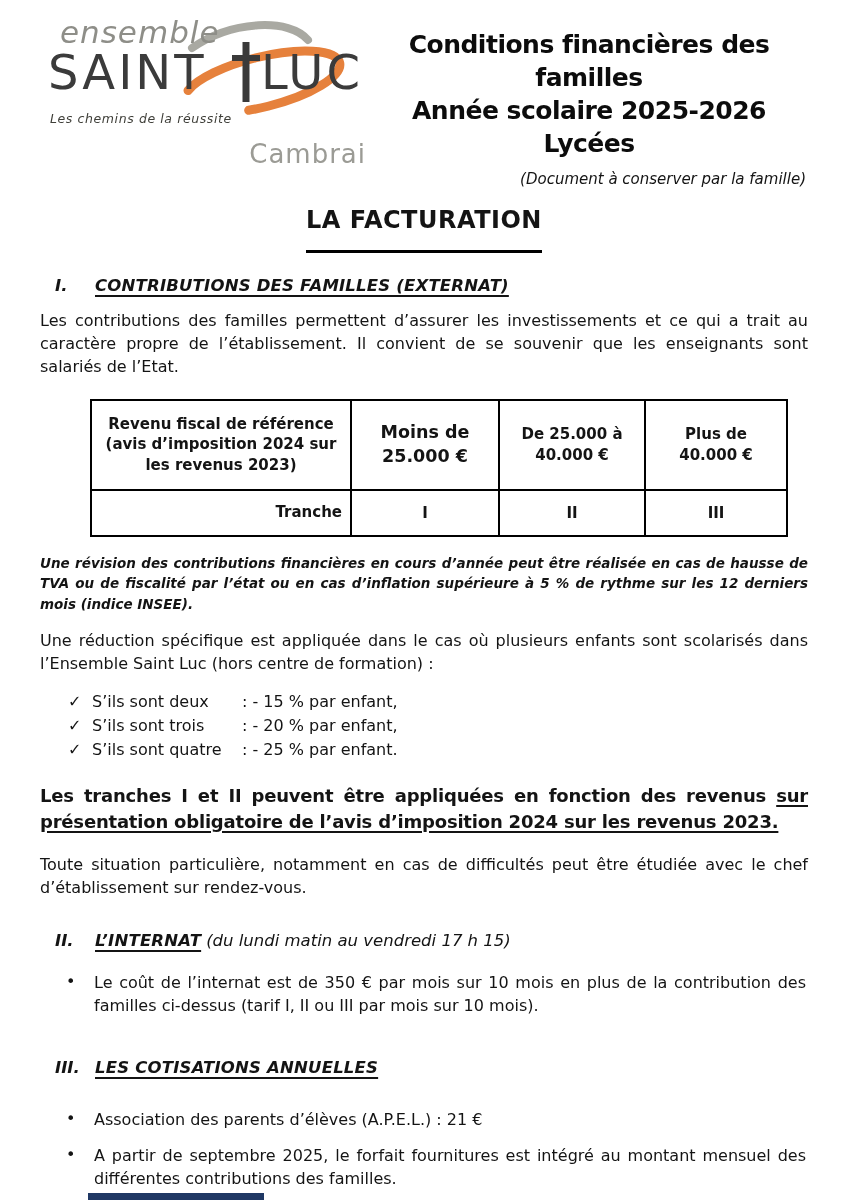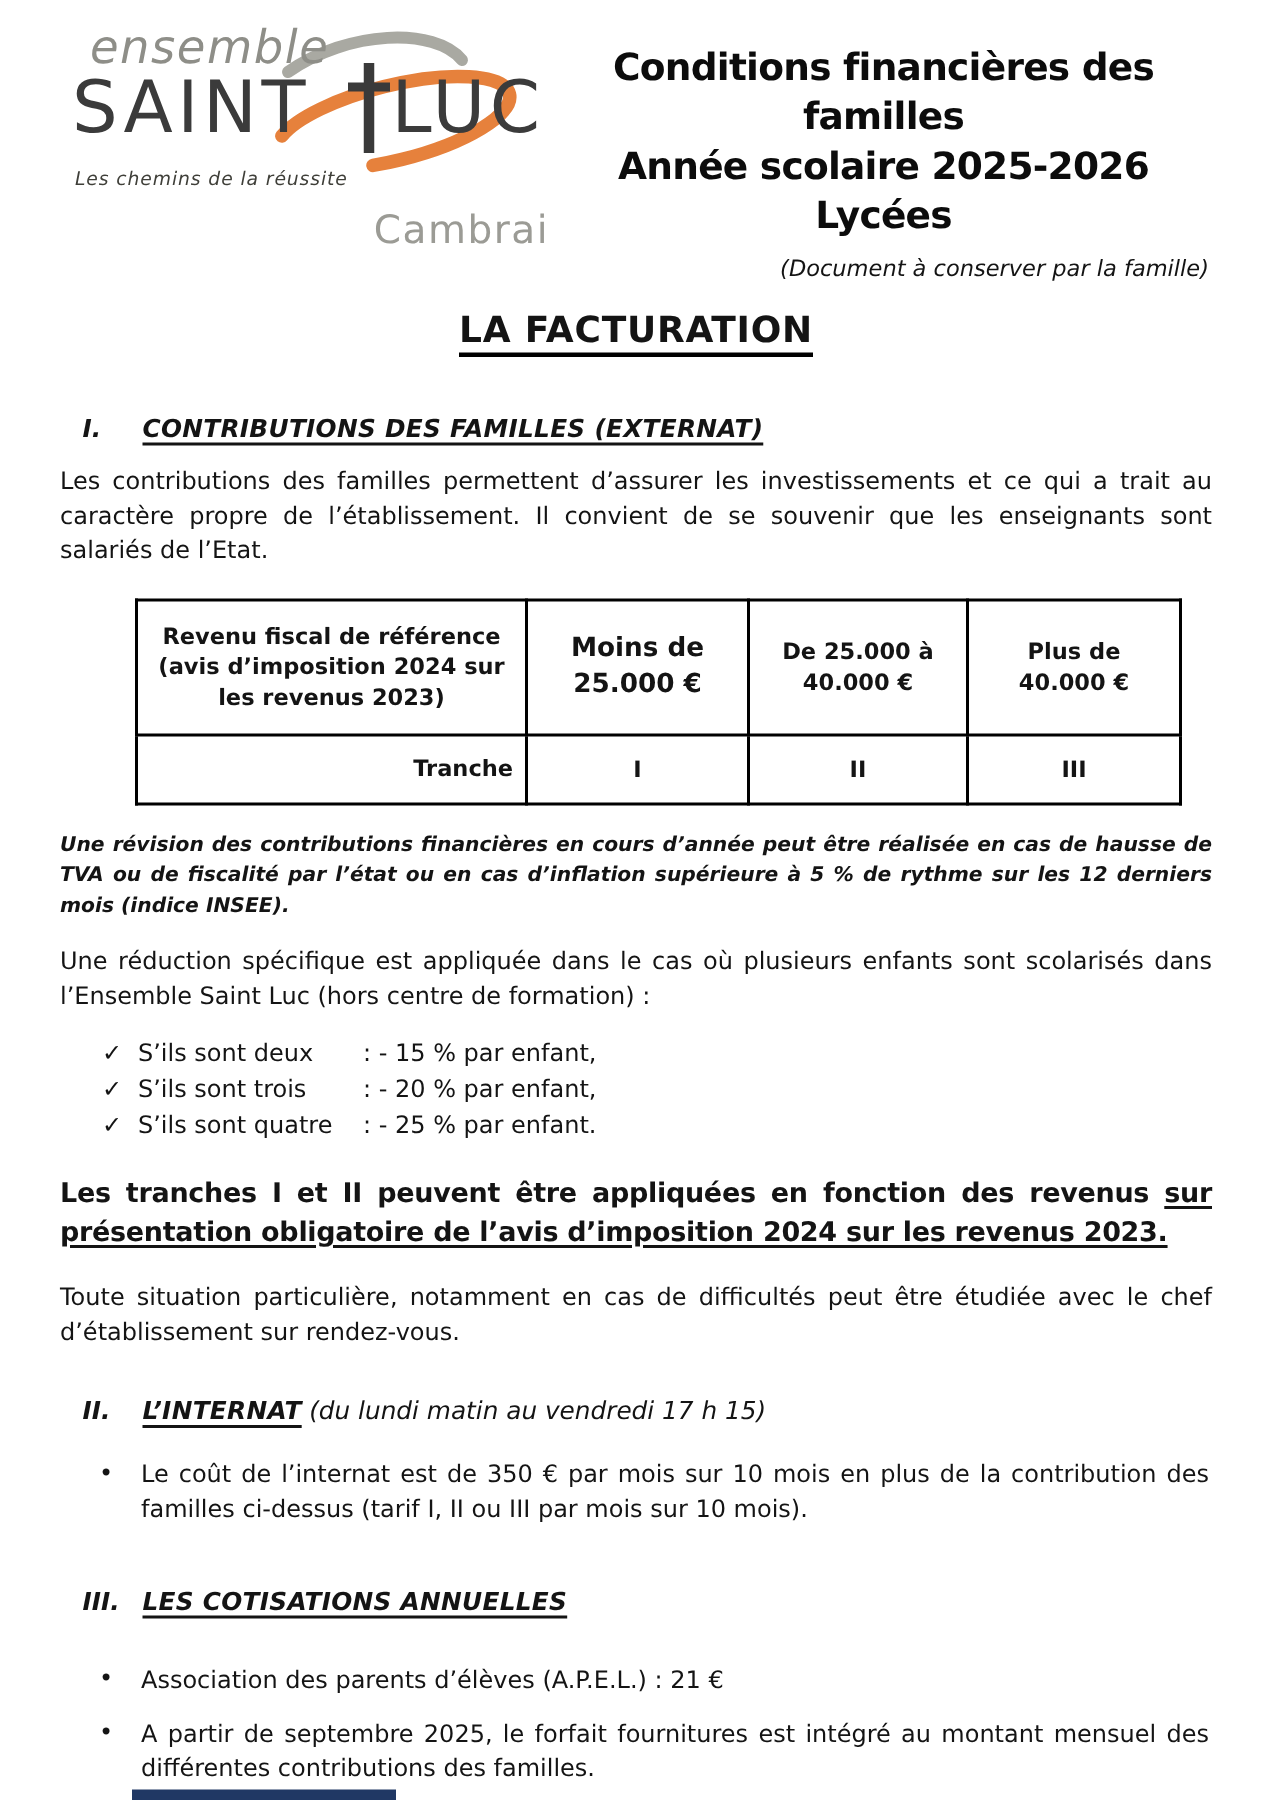--- a/index.html
+++ b/index.html
@@ -14,21 +14,21 @@
   .logo-saint { position:absolute; left:8px; top:30px; font-size:48px; color:#3b3b3b; letter-spacing:3px; }
   .logo-luc { position:absolute; left:221px; top:30px; font-size:48px; color:#3b3b3b; letter-spacing:3px; }
   .logo-tagline { position:absolute; left:10px; top:97px; font-size:12.5px; font-style:italic; color:#3f3f39; letter-spacing:0.6px; }
   .logo-city { position:absolute; right:4px; top:98px; font-size:26px; color:#9b9b95; letter-spacing:1px;margin-top:27px; }
 
   .titles { flex:1; text-align:center; font-weight:bold; font-size:25px; line-height:1.32; padding-top:14px; letter-spacing:-0.5px; color:#0c0c0c; }
   .subtitle { text-align:right; font-style:italic; font-size:15px; margin-top:10px; padding-right:2px; }
 
   
   .h1 { text-align:center; margin-top:18px; font-size:24px; font-weight:bold; letter-spacing:0.5px; }
-  .h1 span { border-bottom:3px solid #000; padding-bottom:1px; }
+  .h1 span { border-bottom:3px solid #000; padding-bottom:16px; }
 
   .section-head { display:flex; margin-top:26px; font-size:16.5px; font-weight:bold; font-style:italic; align-items:baseline; }
   .section-head .num { width:40px; padding-left:15px; flex:none; }
   .section-head .titleu { text-decoration:underline; text-decoration-thickness:2px; text-underline-offset:4px; letter-spacing:0.2px;margin-top:16px; }
   .section-head .suffix { font-weight:normal; margin-left:5px; }
 
   .para { font-size:16px; line-height:1.45; text-align:justify; margin-top:14px; }
 
   
   table.tarifs { border-collapse:collapse; margin:20px 0 0 50px; table-layout:fixed; }

